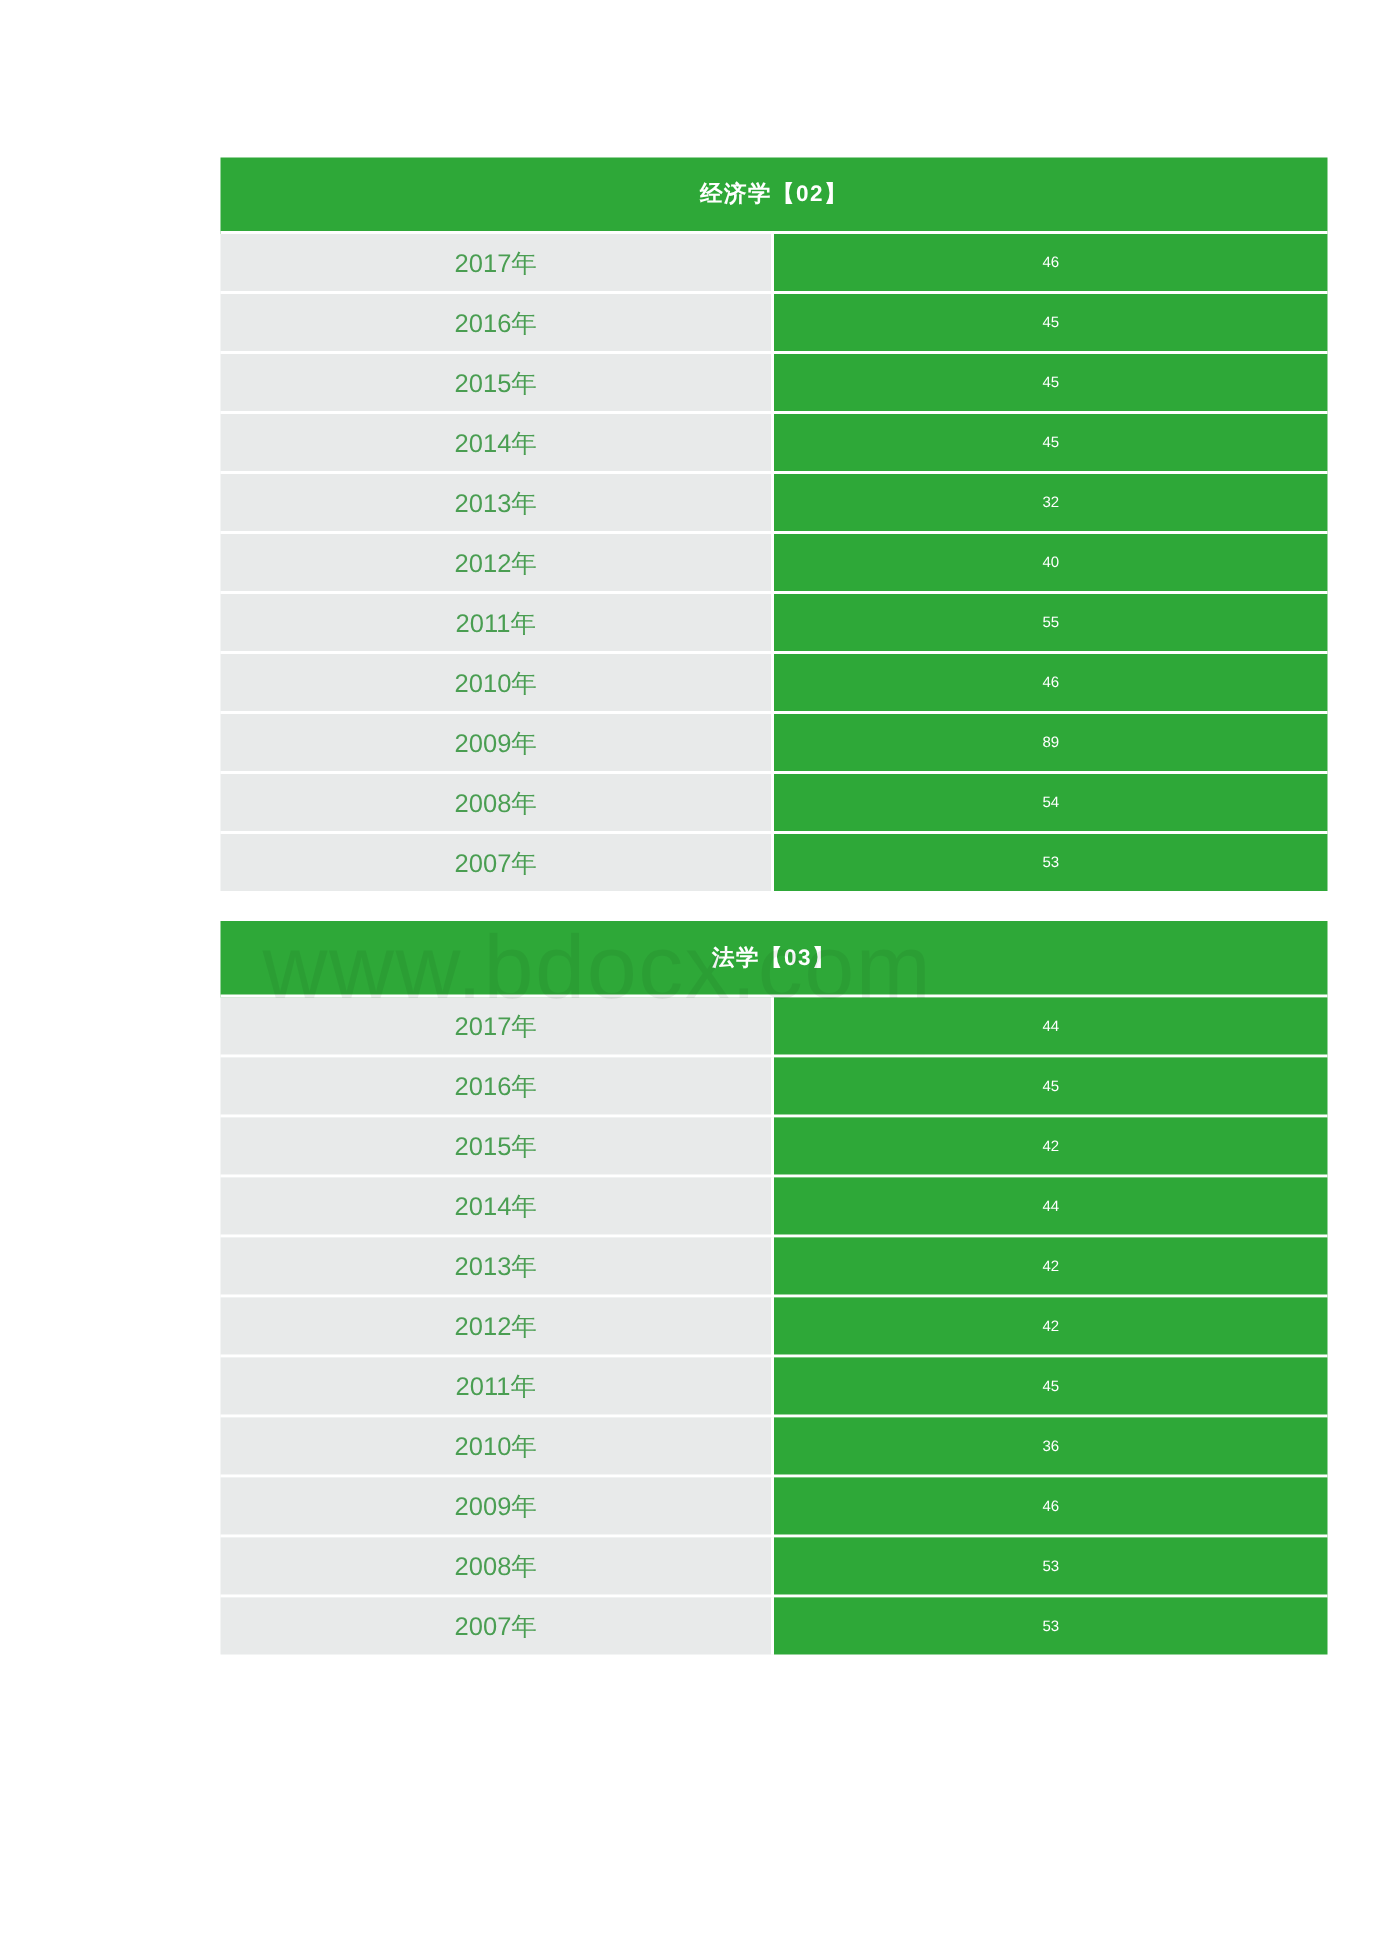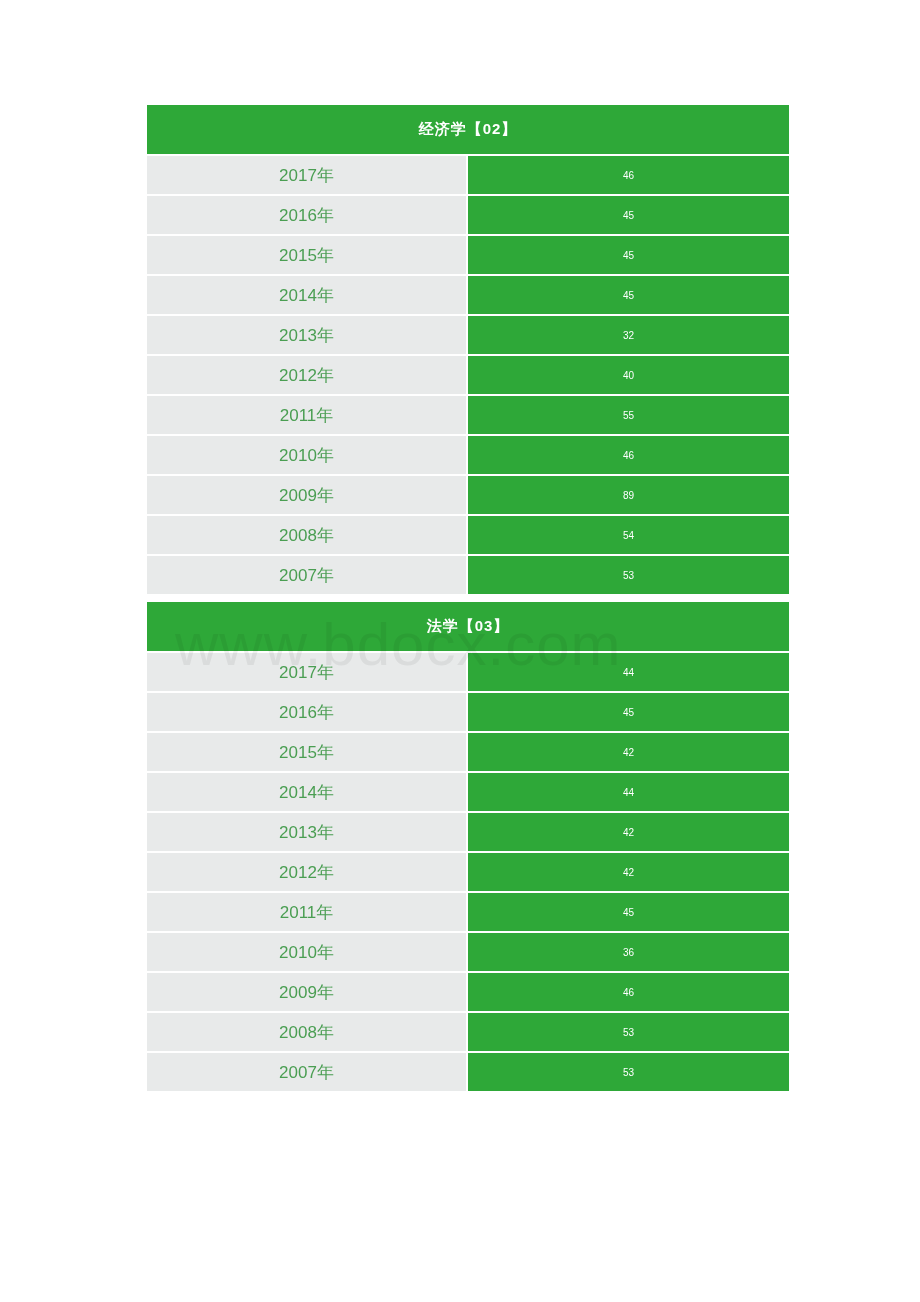--- a/index.html
+++ b/index.html
@@ -40,25 +40,25 @@
 
   .tables-wrap {
     position: absolute;
     left: 147px;
     top: 105px;
     width: 642px;
     z-index: 2;
   }
 
   .data-table {
-    width: 642px;
+    width: 738px;
     border-collapse: separate;
     border-spacing: 0;
     table-layout: fixed;
-    margin: 0 0 8px 0;
+    margin: 0 0 20px 0;
   }
 
   .data-table:last-child {
     margin-bottom: 0;
     border-radius: 20px;
   }
 
   .tbl-header {
     background: #2ea838;
     color: #ffffff;

